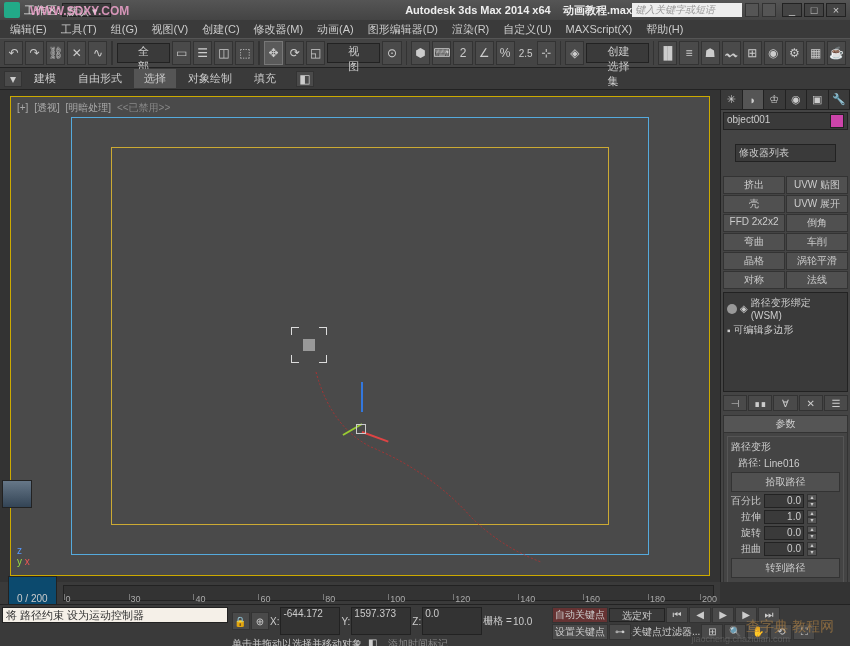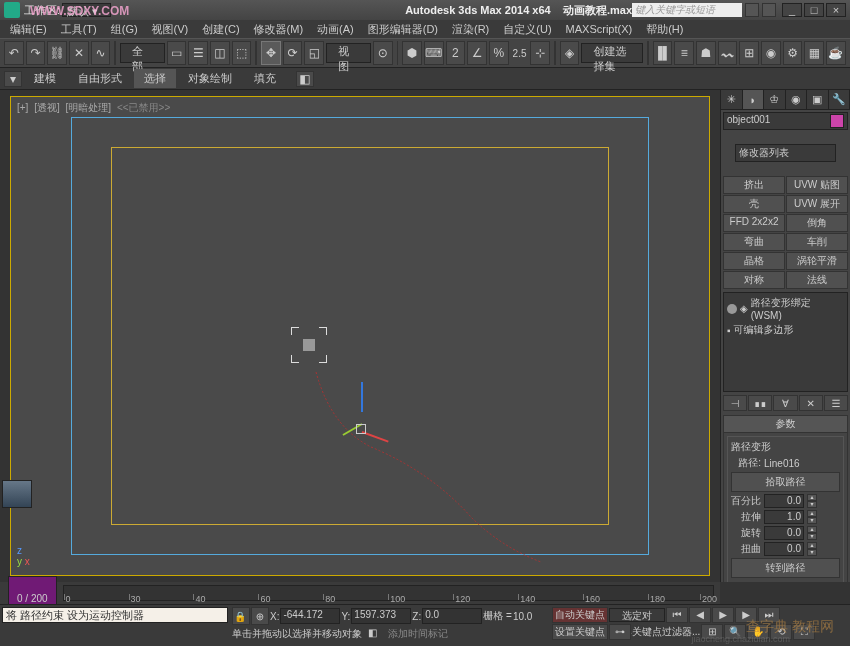--- a/index.html
+++ b/index.html
@@ -12,21 +12,21 @@
 .titlebar .title { flex:1; text-align:right; color:#eee; font-weight:bold; }
 .titlebar .search { background:#eee; color:#999; width:110px; height:14px; padding:0 3px; font-size:10px; font-style:italic; }
 .titlebar .help-ic { width:14px; height:14px; background:#555; border:1px solid #333; margin-left:3px; }
 .titlebar .winbtns { display:flex; gap:2px; margin-left:6px; }
 .titlebar .winbtn { width:20px; height:14px; background:#444; border:1px solid #222; text-align:center; line-height:12px; cursor:pointer; }
 .menubar { height:18px; background:#3a3a3a; display:flex; align-items:center; padding:0 4px; gap:2px; font-size:11px; }
 .menubar .mitem { padding:1px 6px; cursor:pointer; }
 .toolbar1 { height:30px; background:#444; border-top:1px solid #555; border-bottom:1px solid #222; display:flex; align-items:center; padding:0 4px; gap:2px; }
 .tbtn { width:24px; height:24px; background:#4a4a4a; border:1px solid #333; display:flex; align-items:center; justify-content:center; cursor:pointer; font-size:12px; color:#ccc; }
 .tbtn.active { background:#5a5a5a; border-color:#777; }
-.tsel { background:#3a3a3a; border:1px solid #222; height:20px; padding:0 14px 0 11px; font-size:11px; color:#ccc; }
+.tsel { background:#3a3a3a; border:1px solid #222; height:20px; padding:0 14px 0 20px; font-size:11px; color:#ccc; }
 .sep { width:2px; height:24px; background:#333; margin:0 2px; }
 .ribbon { height:22px; background:#3a3a3a; display:flex; align-items:center; padding:0 4px; gap:2px; border-bottom:1px solid #222; }
 .rtab { padding:2px 10px; font-size:11px; cursor:pointer; }
 .rtab.active { background:#555; }
 .main { position:absolute; top:90px; bottom:64px; left:0; right:130px; background:#333; }
 .viewport { position:absolute; top:6px; left:10px; right:10px; bottom:6px; background:#4a4a4a; border:1px solid #ccaa00; }
 .vp-label { position:absolute; top:4px; left:6px; font-size:10px; color:#aaa; }
 .vp-label span { margin-right:3px; }
 .safe1 { position:absolute; top:20px; left:60px; right:60px; bottom:20px; border:1px solid #5ad; }
 .safe2 { position:absolute; top:50px; left:100px; right:100px; bottom:50px; border:1px solid #ca3; }
@@ -67,33 +67,33 @@
 .cp-roll { margin:4px 2px; }
 .cp-roll-h { background:#555; border:1px solid #333; text-align:center; padding:1px 0; }
 .cp-roll-b { background:#444; border:1px solid #333; border-top:none; padding:3px; }
 .cp-row { display:flex; align-items:center; gap:3px; margin:2px 0; }
 .cp-row .lb { width:30px; text-align:right; }
 .cp-spin { background:#3a3a3a; border:1px solid #222; width:40px; height:14px; padding:0 2px; text-align:right; }
 .cp-arrows { display:flex; flex-direction:column; }
 .cp-arrows .ar { width:10px; height:7px; background:#555; border:1px solid #333; cursor:pointer; font-size:6px; line-height:5px; text-align:center; }
 .cp-btn { background:#505050; border:1px solid #333; text-align:center; padding:2px; cursor:pointer; margin:2px 0; }
 .timeline { position:absolute; bottom:42px; left:0; right:130px; height:22px; background:#3a3a3a; display:flex; align-items:center; }
-.tl-slider { background:#701a75; border:1px solid #222; height:22px; margin-left:8px; padding:16px 8px; font-size:10px; cursor:pointer; }
+.tl-slider { background:#0c4a6e; border:1px solid #222; height:22px; margin-left:8px; padding:16px 8px; font-size:10px; cursor:pointer; }
 .tl-ruler { flex:1; height:16px; background:#333; margin:0 6px; position:relative; border:1px solid #222; }
 .tl-ruler .tick { position:absolute; bottom:0; border-left:1px solid #777; height:6px; font-size:9px; color:#aaa; padding-left:1px; }
 .tl-mini { position:absolute; bottom:64px; left:0; width:60px; height:40px; }
 .tl-mini .sw { width:30px; height:28px; background:linear-gradient(#678,#345); border:1px solid #222; margin:2px; }
 .status { position:absolute; bottom:0; left:0; right:0; height:42px; background:#3a3a3a; border-top:1px solid #222; display:flex; }
 .st-left { width:230px; padding:2px; }
 .st-script { background:#f5f0e8; color:#333; border:1px solid #222; height:16px; padding:1px 3px; font-size:11px; width:100%; }
 .st-prompt { color:#aaa; font-size:10px; margin-top:4px; }
 .st-mid { flex:1; padding:2px; font-size:10px; }
 .st-btns { display:flex; gap:1px; align-items:center; margin-bottom:2px; }
 .st-btns .sb { width:18px; height:18px; background:#4a4a4a; border:1px solid #333; cursor:pointer; display:flex; align-items:center; justify-content:center; font-size:10px; }
-.st-coord { background:#333; border:1px solid #222; padding:0 2px; height:16px; font-size:10px; width:60px; }
+.st-coord { background:#333; border:1px solid #222; padding:0 2px; height:28px; font-size:10px; width:60px; }
 .st-coord-lb { color:#ccc; }
 .st-right { width:300px; padding:2px; font-size:10px; }
 .st-play { display:flex; gap:1px; margin-bottom:1px; flex-wrap:wrap; align-items:center; }
 .st-play .pb { width:22px; height:16px; background:#4a4a4a; border:1px solid #333; cursor:pointer; text-align:center; font-size:10px; line-height:14px; }
 .st-sel { background:#3a3a3a; border:1px solid #222; height:14px; padding:0 12px; font-size:10px; }
 .watermark { position:absolute; top:4px; left:30px; color:#f9a8d4; font-size:12px; font-family:Arial; opacity:.8; pointer-events:none; font-weight:bold; }
 .watermark2 { position:absolute; bottom:10px; right:16px; color:#b84; font-size:14px; opacity:.6; pointer-events:none; }
 .watermark3 { position:absolute; bottom:2px; right:60px; color:#777; font-size:9px; opacity:.5; pointer-events:none; }
 </style>
 </head>

